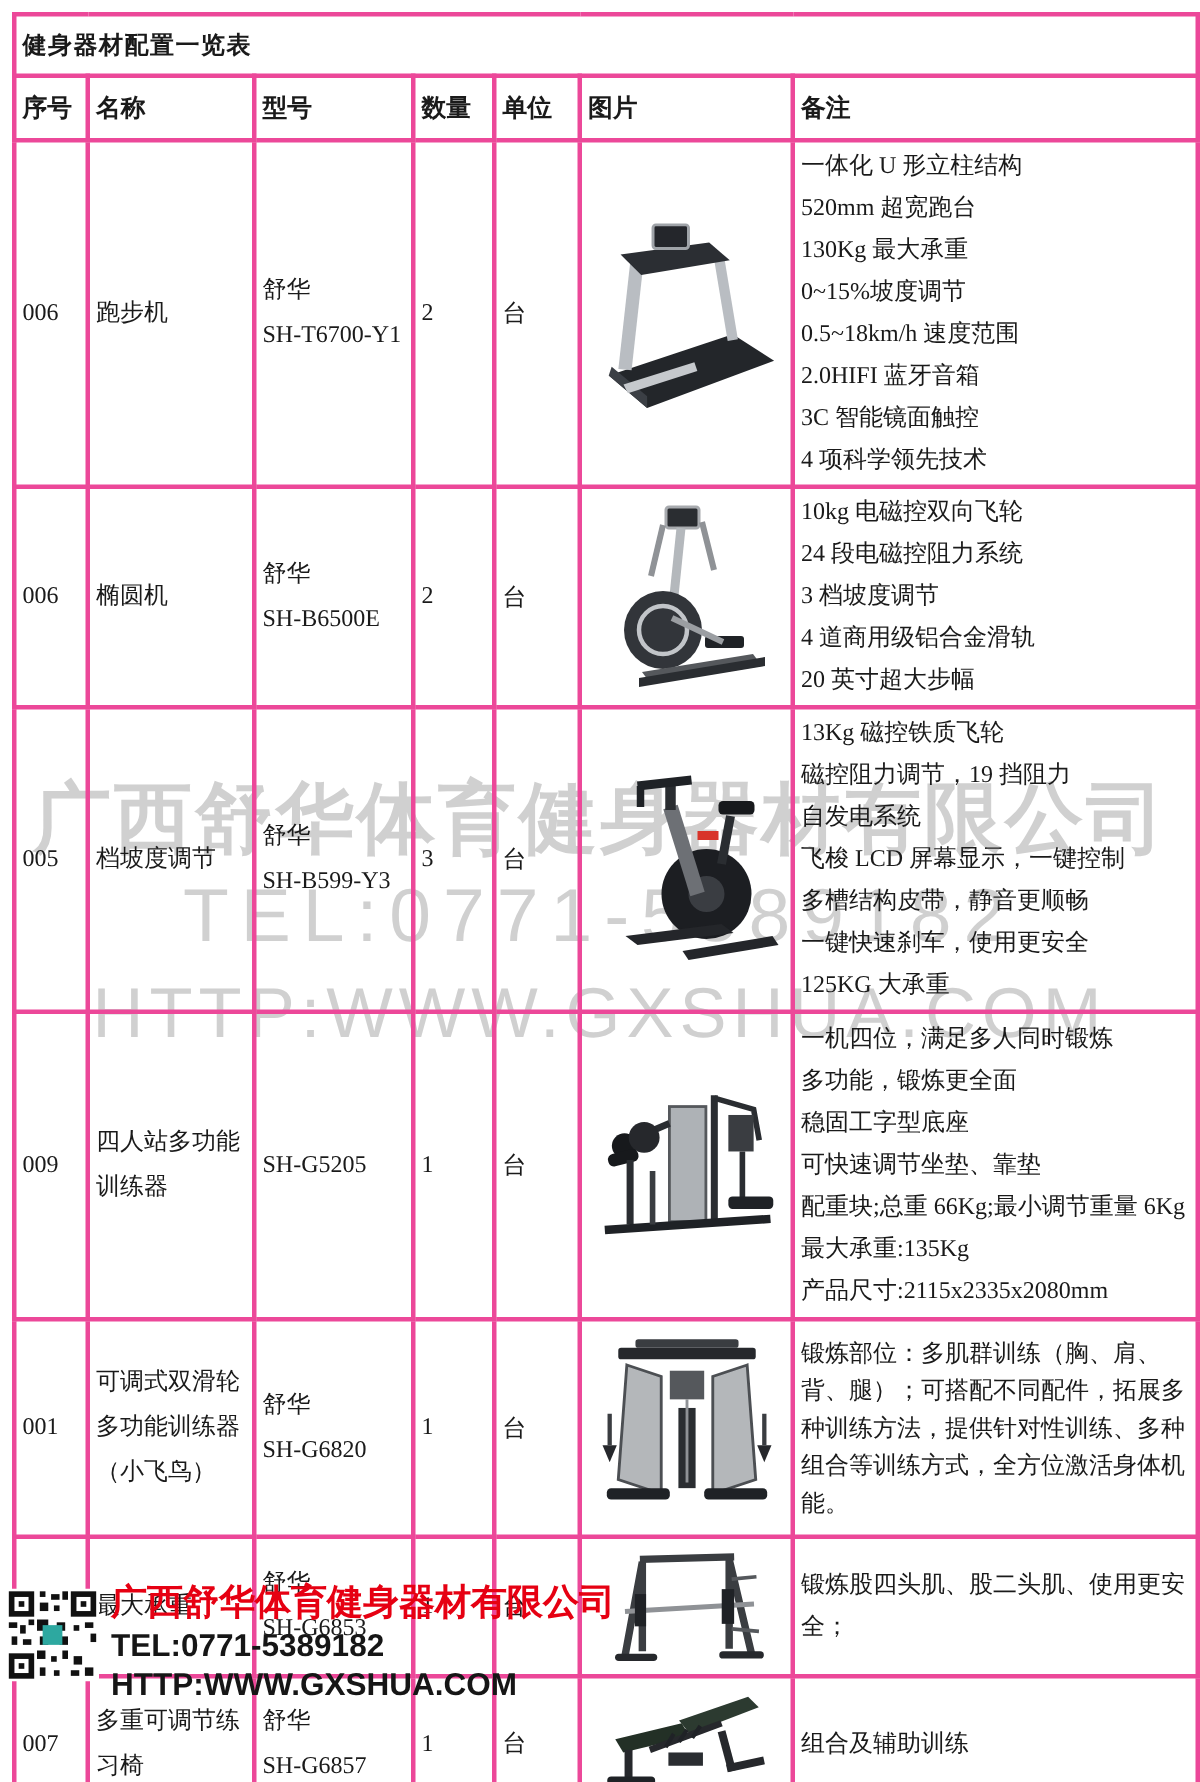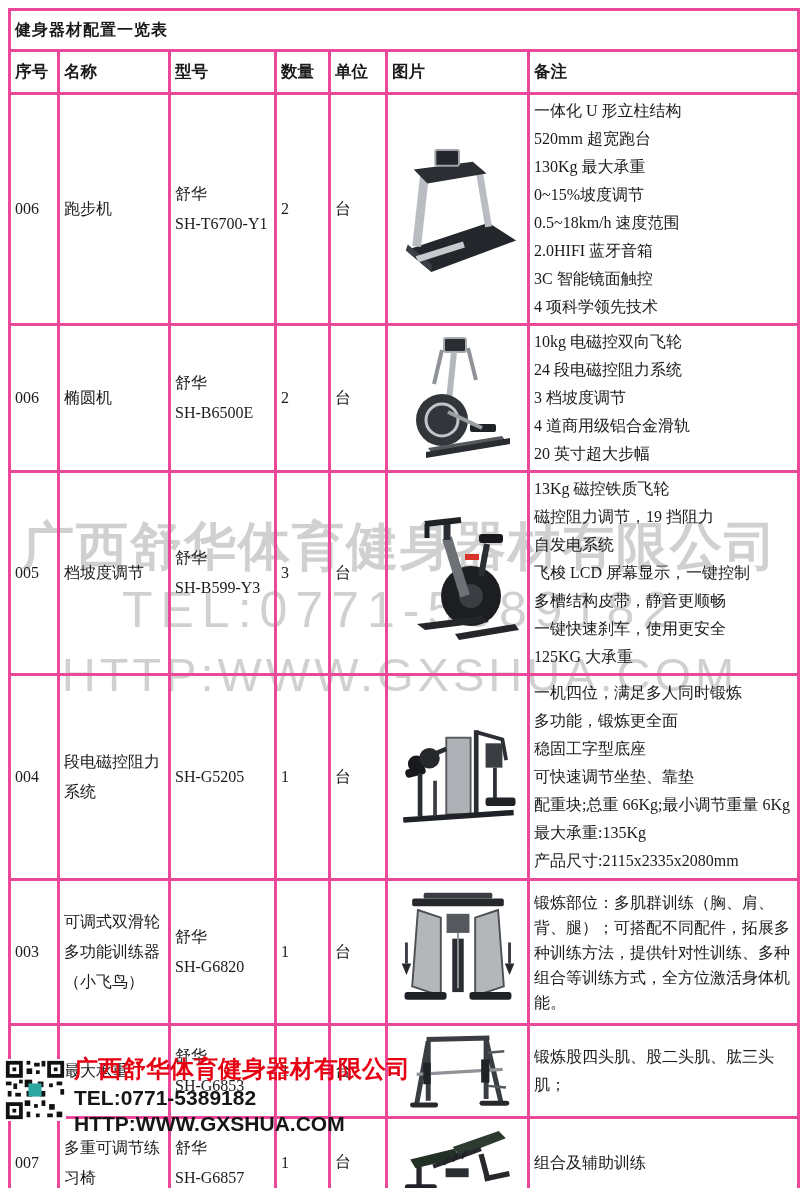--- a/index.html
+++ b/index.html
@@ -176,22 +176,22 @@
     <td class="c-remark">13Kg 磁控铁质飞轮
 磁控阻力调节，19 挡阻力
 自发电系统
 飞梭 LCD 屏幕显示，一键控制
 多槽结构皮带，静音更顺畅
 一键快速刹车，使用更安全
 125KG 大承重</td>
   </tr>
 
   <tr style="height:205px">
-    <td>004</td>
-    <td class="c-name">段电磁控阻力系统</td>
+    <td>009</td>
+    <td class="c-name">四人站多功能训练器</td>
     <td class="c-model">SH-G5205</td>
     <td>1</td>
     <td>台</td>
     <td class="c-img">
             <div class="imgbox">
       <svg width="132" height="140" viewBox="0 0 140 140">
         <rect x="58" y="28" width="26" height="82" fill="#aeb2b6" stroke="#55585c" stroke-width="2"></rect>
         <line x1="90" y1="20" x2="90" y2="112" stroke="#2a2d31" stroke-width="5"></line>
         <path d="M90 22 L118 30 L122 52" stroke="#2a2d31" stroke-width="4" fill="none"></path>
         <rect x="100" y="34" width="18" height="26" fill="#3a3d41"></rect>
@@ -210,21 +210,21 @@
     <td class="c-remark">一机四位，满足多人同时锻炼
 多功能，锻炼更全面
 稳固工字型底座
 可快速调节坐垫、靠垫
 配重块;总重 66Kg;最小调节重量 6Kg
 最大承重:135Kg
 产品尺寸:2115x2335x2080mm</td>
   </tr>
 
   <tr style="height:145px">
-    <td>003</td>
+    <td>001</td>
     <td class="c-name">可调式双滑轮多功能训练器（小飞鸟）</td>
     <td class="c-model">舒华
 SH-G6820</td>
     <td>1</td>
     <td>台</td>
     <td class="c-img">
             <div class="imgbox">
       <svg width="126" height="132" viewBox="0 0 132 132">
         <rect x="18" y="10" width="96" height="8" rx="2" fill="#26282c"></rect>
         <rect x="30" y="4" width="72" height="6" rx="2" fill="#3a3d41"></rect>
@@ -261,21 +261,21 @@
         <line x1="20" y1="56" x2="124" y2="50" stroke="#8f9296" stroke-width="4"></line>
         <rect x="28" y="42" width="9" height="26" fill="#1f2226"></rect>
         <rect x="98" y="38" width="10" height="28" fill="#1f2226"></rect>
         <line x1="106" y1="30" x2="126" y2="28" stroke="#55585c" stroke-width="3"></line>
         <line x1="106" y1="70" x2="128" y2="72" stroke="#55585c" stroke-width="3"></line>
         <rect x="12" y="90" width="34" height="6" rx="3" fill="#26282c"></rect>
         <rect x="96" y="88" width="36" height="6" rx="3" fill="#26282c"></rect>
       </svg>
     </div>
           </td>
-    <td class="c-remark">锻炼股四头肌、股二头肌、肱三头肌；</td>
+    <td class="c-remark">锻炼股四头肌、股二头肌、使用更安全；</td>
   </tr>
 
   <tr style="height:90px">
     <td>007</td>
     <td class="c-name">多重可调节练习椅</td>
     <td class="c-model">舒华
 SH-G6857</td>
     <td>1</td>
     <td>台</td>
     <td class="c-img">

